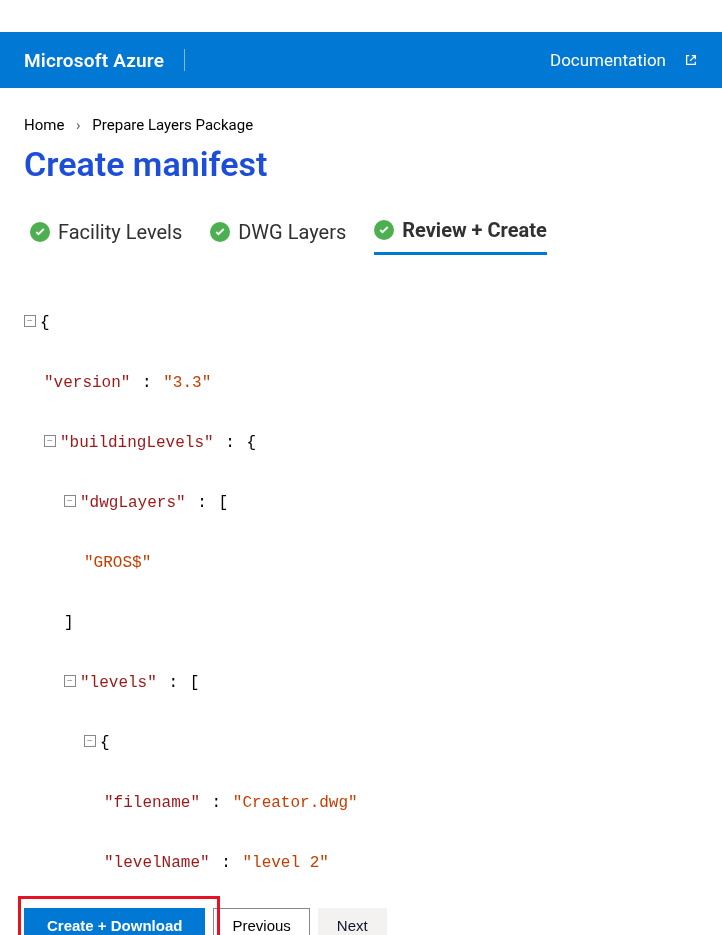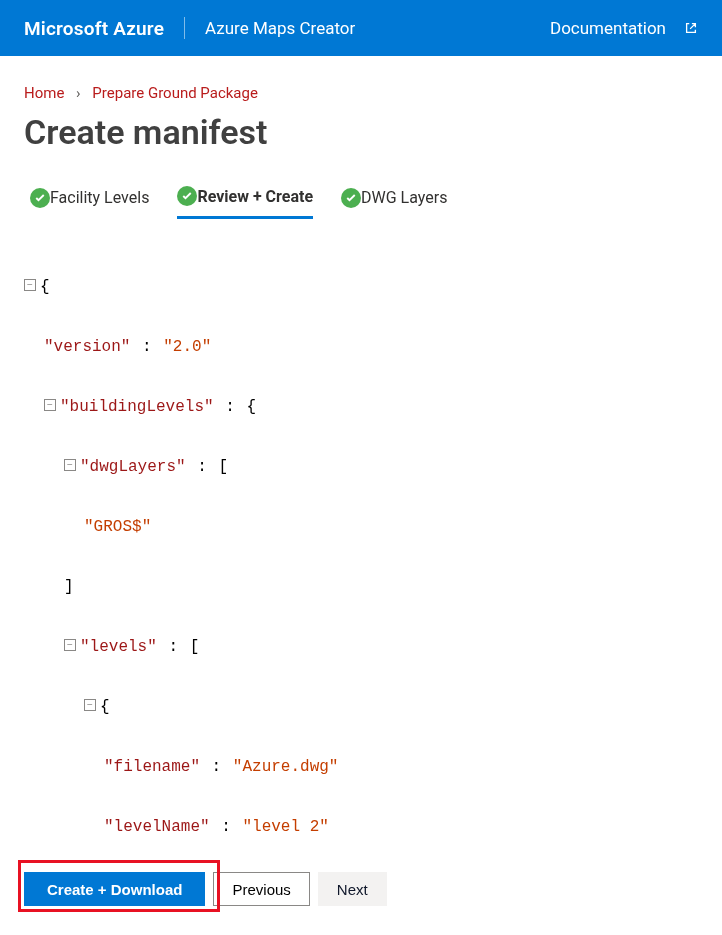--- a/index.html
+++ b/index.html
@@ -13,37 +13,38 @@
   }
   
   .topbar {
     background: #0078d4;
     color: #fff;
     display: flex;
     align-items: center;
     height: 56px;
     padding: 0 24px;
     justify-content: space-between;
+    margin-top: 32px;
   }
   .topbar-left { display: flex; align-items: center; gap: 20px; }
   .brand { font-weight: 600; font-size: 19px; letter-spacing: 0.2px; }
   .divider-v { width: 1px; height: 22px; background: rgba(255,255,255,0.5); }
   .product { font-size: 17px; font-weight: 400; }
   .doclink { font-size: 17px; display: flex; align-items: center; gap: 18px; cursor: pointer; }
   .ext-icon { width: 14px; height: 14px; display:inline-block; position:relative; }
   .ext-icon svg { display:block; }
   
   .crumbs { padding: 28px 24px 6px; font-size: 15px; color: #0067b8; }
-  .crumbs a { color: #b91c1c; text-decoration: none; cursor: pointer; }
+  .crumbs a { color: #000000; text-decoration: none; cursor: pointer; }
   .crumbs .sep { color: #605e5c; margin: 0 8px; }
   
-  .page-title { font-size: 34px; font-weight: 600; padding: 4px 24px 18px; color: #404040; }
+  .page-title { font-size: 34px; font-weight: 600; padding: 4px 24px 18px; color: #1d4ed8; }
   
   .steps { display: flex; align-items: center; gap: 28px; padding: 10px 30px 0; border-bottom: 1px solid transparent; }
-  .step { display: flex; align-items: center; font-size: 16px; padding: 6px 0 10px; }
+  .step { display: flex; align-items: center; gap: 8px; font-size: 20px; padding: 6px 0 10px; }
   .step.active { font-weight:700; border-bottom: 3px solid #0078d4; }
   .check {
     width: 20px; height: 20px; border-radius: 50%; background: #4caf50;
     display:flex; align-items:center; justify-content:center;
   }
   .check svg { display:block; }
   
   .json-view {
     font-family: Consolas, "Courier New", monospace;
     font-size: 16px;
@@ -103,77 +104,76 @@
   }
   .btn.disabled { background:#f3f2f1; color:#0f172a; border-color:#f3f2f1; cursor:default; }
 </style>
 </head>
 <body>
 
 <div class="topbar">
   <div class="topbar-left">
     <span class="brand">Microsoft Azure</span>
     <span class="divider-v"></span>
-    <span class="product">Azure Maps Creator</span>
   </div>
   <div class="doclink">
     <span>Documentation</span>
     <span class="ext-icon">
       <svg viewBox="0 0 16 16" width="14" height="14">
           <path fill="none" stroke="#fff" stroke-width="1.5" d="M6 3H3v10h10v-3M9 3h4v4M13 3 7 9"></path>
         </svg>
     </span>
   </div>
 </div>
 
 <div class="crumbs">
   <a>Home</a>
   <span class="sep">›</span>
-  <a>Prepare Ground Package</a>
+  <a>Prepare Layers Package</a>
 </div>
 
 <h1 class="page-title">Create manifest</h1>
 
 <div class="steps">
   <div class="step">
     <span class="check">
       <svg width="12" height="12" viewBox="0 0 16 16">
           <path fill="none" stroke="#fff" stroke-width="2.5" d="M3 8l3 3 7-7"></path>
         </svg>
     </span>
     <span>Facility Levels</span>
   </div>
+  <div class="step">
+    <span class="check">
+      <svg width="12" height="12" viewBox="0 0 16 16">
+          <path fill="none" stroke="#fff" stroke-width="2.5" d="M3 8l3 3 7-7"></path>
+        </svg>
+    </span>
+    <span>DWG Layers</span>
+  </div>
   <div class="step active">
     <span class="check">
       <svg width="12" height="12" viewBox="0 0 16 16">
           <path fill="none" stroke="#fff" stroke-width="2.5" d="M3 8l3 3 7-7"></path>
         </svg>
     </span>
     <span>Review + Create</span>
   </div>
-  <div class="step">
-    <span class="check">
-      <svg width="12" height="12" viewBox="0 0 16 16">
-          <path fill="none" stroke="#fff" stroke-width="2.5" d="M3 8l3 3 7-7"></path>
-        </svg>
-    </span>
-    <span>DWG Layers</span>
-  </div>
 </div>
 
 <div class="json-view">
 <div><span class="toggle">−</span><span class="tok-punct">{</span></div>
-<div class="ind1"><span class="tok-key">"version"</span><span class="tok-colon"> : </span><span class="tok-str">"<span>2.0</span>"</span></div>
+<div class="ind1"><span class="tok-key">"version"</span><span class="tok-colon"> : </span><span class="tok-str">"<span>3.3</span>"</span></div>
 <div class="ind1"><span class="toggle">−</span><span class="tok-key">"buildingLevels"</span><span class="tok-colon"> : </span><span class="tok-punct">{</span></div>
 <div class="ind2"><span class="toggle">−</span><span class="tok-key">"dwgLayers"</span><span class="tok-colon"> : </span><span class="tok-punct">[</span></div>
 <div class="ind3"><span class="tok-str">"<span>GROS$</span>"</span></div>
 <div class="ind2"><span class="tok-punct">]</span></div>
 <div class="ind2"><span class="toggle">−</span><span class="tok-key">"levels"</span><span class="tok-colon"> : </span><span class="tok-punct">[</span></div>
 <div class="ind3"><span class="toggle">−</span><span class="tok-punct">{</span></div>
-<div class="ind4"><span class="tok-key">"filename"</span><span class="tok-colon"> : </span><span class="tok-str">"<span>Azure.dwg</span>"</span></div>
+<div class="ind4"><span class="tok-key">"filename"</span><span class="tok-colon"> : </span><span class="tok-str">"<span>Creator.dwg</span>"</span></div>
 <div class="ind4"><span class="tok-key">"levelName"</span><span class="tok-colon"> : </span><span class="tok-str">"<span>level 2</span>"</span></div>
 
 
 
 
 
 
 
 
 

